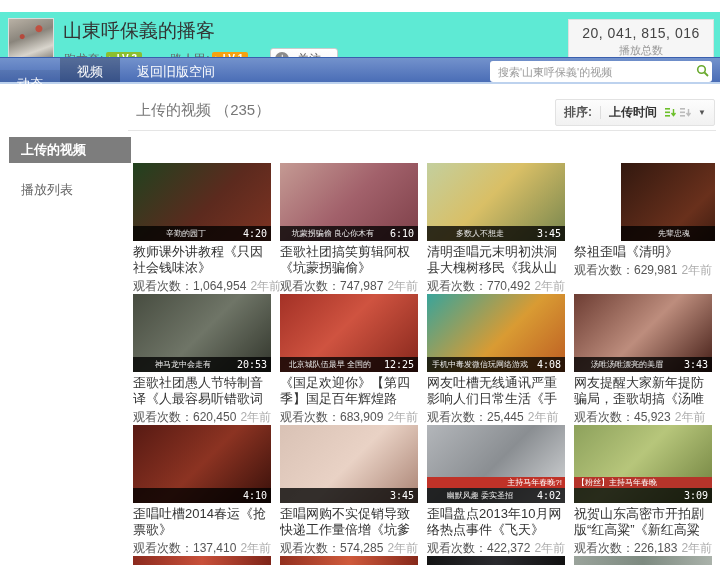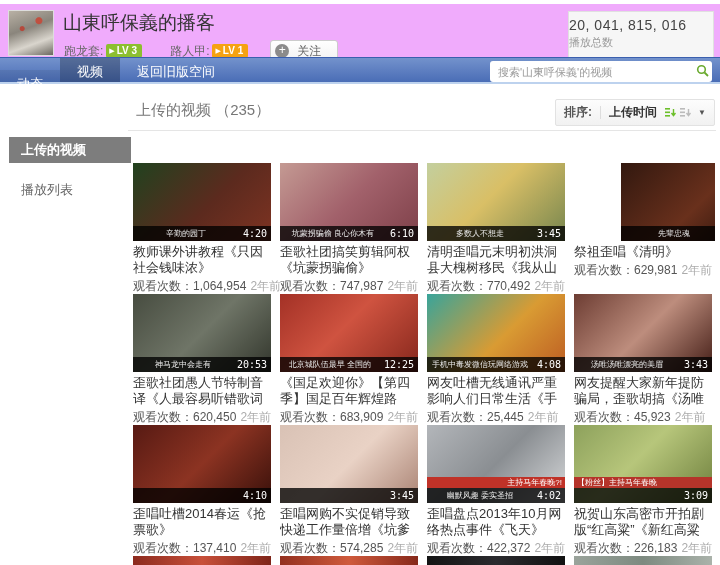--- a/index.html
+++ b/index.html
@@ -1,40 +1,40 @@
 <!DOCTYPE html>
 <html><head>
 <meta charset="utf-8">
 <style>
   * { margin:0; padding:0; box-sizing:border-box; }
   html,body { width:720px; height:565px; overflow:hidden; }
   body { position:relative; background:#fff; font-family:"Liberation Sans","DejaVu Sans",sans-serif; }
 
   
-  .header { position:absolute; top:4px; left:0; width:720px; height:57px; background:#f0abfc; }
+  .header { position:absolute; top:12px; left:0; width:720px; height:57px; background:#5eead4; }
   .avatar { position:absolute; left:8px; top:6px; width:46px; height:46px;
             background: radial-gradient(circle at 68% 22%, #c05040 3px, rgba(0,0,0,0) 4px),
                         radial-gradient(circle at 30% 40%, #b5493c 2px, rgba(0,0,0,0) 3px),
                         linear-gradient(160deg,#b9b1a5,#8a857c 40%,#d9d5cd 70%,#6b675f);
             border:1px solid #ddd; }
   .channel-title { position:absolute; left:63px; top:6px; font-size:19px; color:#333; }
   .roles { position:absolute; left:64px; top:36px; display:flex; align-items:center; font-size:12px; color:#666; }
   .role-label { margin-right:3px; }
   .badge { display:inline-flex; align-items:center; color:#fff; font-size:10px; font-weight:bold;
            border-radius:2px; padding:1px 5px 1px 3px; line-height:12px; }
   .badge.green { background:#8cbf2f; margin-right:28px; }
   .badge.orange { background:#f5a211; margin-right:22px; }
   .badge .play { font-size:7px; margin-right:2px; }
   .follow-btn { display:inline-flex; align-items:center; height:22px; padding:0 16px 0 4px;
                 background:linear-gradient(#ffffff,#f2f2f2); border:1px solid #ccc; border-radius:3px;
                 color:#666; font-size:12px; cursor:pointer; }
   .follow-plus { display:inline-block; width:14px; height:14px; border-radius:50%; background:#8b8b8b;
                  color:#fff; text-align:center; line-height:13px; font-size:12px; margin-right:8px; }
   .stats-box { position:absolute; right:6px; top:7px; width:146px; height:53px; background:#f6f6f6;
-               border:1px solid #e0e0e0; text-align:left; padding-top:5px; }
+               border:1px solid #e0e0e0; text-align:center; padding-top:5px; }
   .stats-num { font-size:14px; color:#444; letter-spacing:0.5px; }
   .stats-label { font-size:11px; color:#999; margin-top:2px; }
 
   
   .nav { position:absolute; top:57px; left:0; width:720px; height:27px;
          background:linear-gradient(#7392cc,#4a6db6); border-top:1px solid #3a5fae;
          border-bottom:2px solid #bdd2ee; display:flex; }
   .nav-tab { color:#fff; font-size:13px; line-height:27px; padding:0 17px; cursor:pointer; }
   .nav-tab.dim { background:rgba(0,0,0,0.07);margin-top:12px; }
   .nav-tab.active { background:rgba(0,0,0,0.25); }

